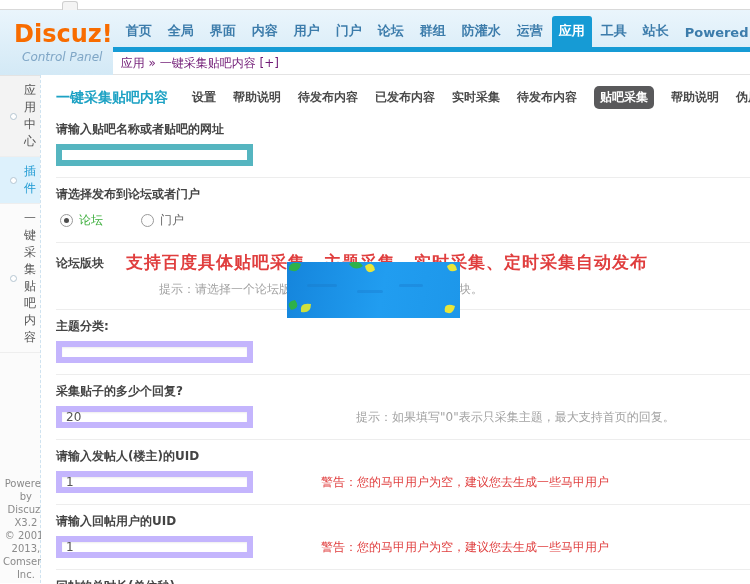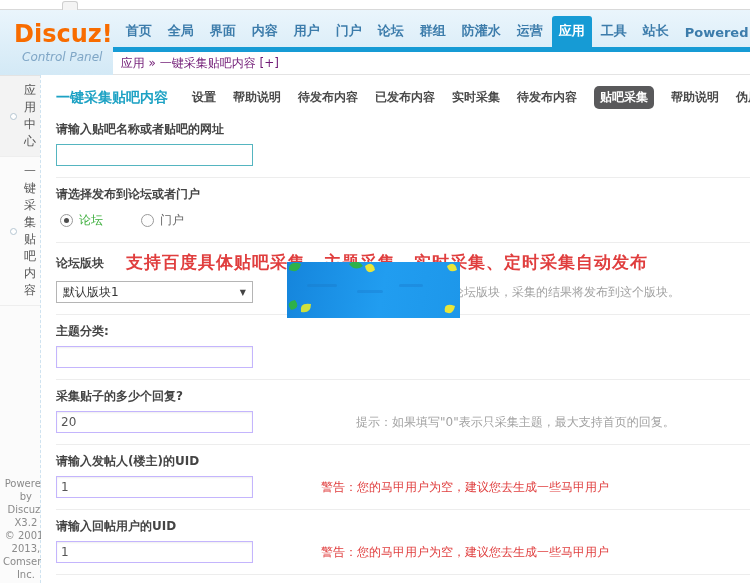--- a/index.html
+++ b/index.html
@@ -43,21 +43,21 @@
   .titlerow { display:flex; align-items:center; gap:24px; margin-bottom:4px; }
   .page-title { font-size:14px; font-weight:bold; color:#1da2c4; white-space:nowrap; }
   .tabs { display:flex; align-items:center; gap:17px; }
   .tab { font-size:12px; font-weight:bold; color:#4a4a4a; cursor:pointer; white-space:nowrap; }
   .tab.active { background:#59595b; color:#fff; border-radius:5px; padding:3px 6px; }
 
   
   .frow { padding:8px 0 11px; border-bottom:1px solid #ededed; margin-right:0; }
   .flabel { font-size:12px; font-weight:bold; color:#444; margin-bottom:6px; }
   .inline { display:flex; align-items:center; }
-  .tbox { width:197px; height:22px; border:1px solid #c4b5fd; background:#fff; font-size:12px;
+  .tbox { width:197px; height:22px; border:6px solid #c4b5fd; background:#fff; font-size:12px;
           color:#555; padding:0 4px; box-shadow:inset 0 1px 2px rgba(0,0,0,.07);
           font-family:"DejaVu Sans","Liberation Sans",sans-serif; }
   .tbox.teal { border-color:#55b5c0; box-shadow:none; }
   .hint { font-size:12px; color:#a2a2a2; margin-left:103px; }
   .warn { font-size:12px; color:#e03e3e; margin-left:68px; }
 
   
   .radiorow { display:flex; align-items:center; gap:38px; padding:3px 0 2px 4px; }
   .radio-opt { display:flex; align-items:center; gap:6px; font-size:12px; cursor:pointer; }
   .radio-circ { width:13px; height:13px; border:1px solid #9a9a9a; border-radius:50%; background:#fdfdfd;
@@ -120,20 +120,24 @@
 
   <div class="bodywrap">
 
     <div class="sidebar">
       <div>
 
       <div class="side-item section">
             <span class="dot-icon"></span>
             <span>应用中心</span>
           </div>
+          <div class="side-item active">
+            <span class="dot-icon"></span>
+            <span>插件</span>
+          </div>
           <div class="side-item">
             <span class="dot-icon"></span>
             <span>一键采集贴吧内容</span>
           </div>
         </div>
       <div class="side-footer">
         <div>Powered by Discuz! X3.2</div>
         <div>© 2001-2013, Comsenz Inc.</div>
       </div>
     </div>
@@ -176,24 +180,20 @@
           </span>
         </div>
       </div>
 
       <div class="frow">
         <div class="promo-line">
           <div class="flabel" style="margin-bottom:2px">论坛版块</div>
           <div class="promo-text">支持百度具体贴吧采集、主题采集、实时采集、定时采集自动发布</div>
         </div>
         <div class="inline">
-          <div class="selectbox">
-            <span>默认版块1</span>
-            <span class="arrow">▼</span>
-          </div>
           <div class="hint">提示：请选择一个论坛版块，采集的结果将发布到这个版块。</div>
         </div>
       </div>
 
       <div class="frow">
         <div class="flabel">主题分类:</div>
         <input class="tbox" type="text" value="" style="">
       </div>
 
       <div class="frow">

